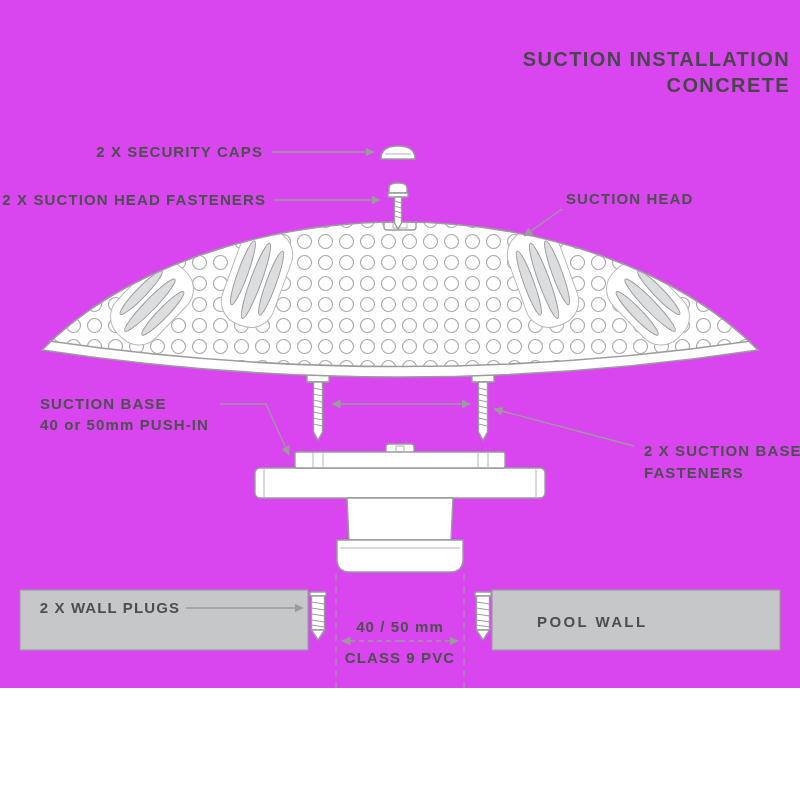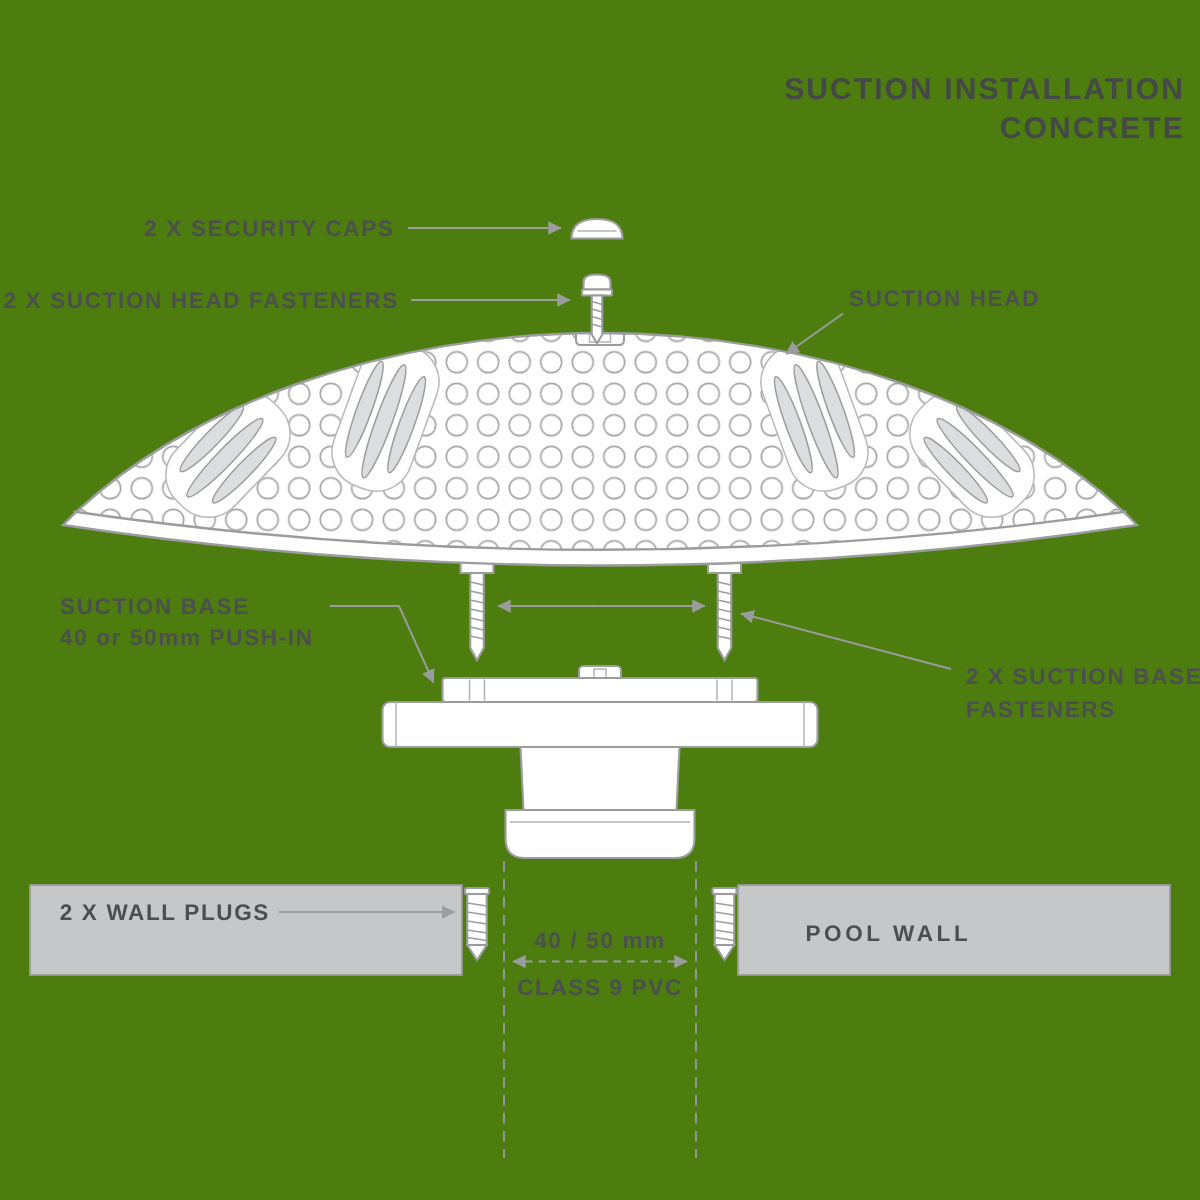--- a/index.html
+++ b/index.html
@@ -1,16 +1,16 @@
 <!DOCTYPE html>
 <html><head>
 <meta charset="utf-8">
 <style>
   html,body{margin:0;padding:0;background:#fff;}
-  #stage{position:relative;width:800px;height:800px;background:#4d7c0f;overflow:hidden;}
+  #stage{position:relative;width:800px;height:688px;background:#d946ef;overflow:hidden;}
   svg{display:block;}
   text{font-family:"Liberation Sans",sans-serif;}
   .title-text{font-size:20px;font-weight:700;letter-spacing:1.4px;}
   .label-text{font-size:15px;font-weight:700;letter-spacing:1.1px;}
   .label-wide{letter-spacing:2.4px;}
   .leader{fill:none;stroke:#9b9c9e;stroke-width:1.3px;}
   .leader-dash{stroke-dasharray:5 4;}
   .outline{fill:none;stroke:#9b9c9e;stroke-width:1.6px;}
   .part{fill:#ffffff;stroke:#9b9c9e;stroke-width:1.4px;}
   .thin{stroke:#b3b4b6;stroke-width:1px;fill:none;}

